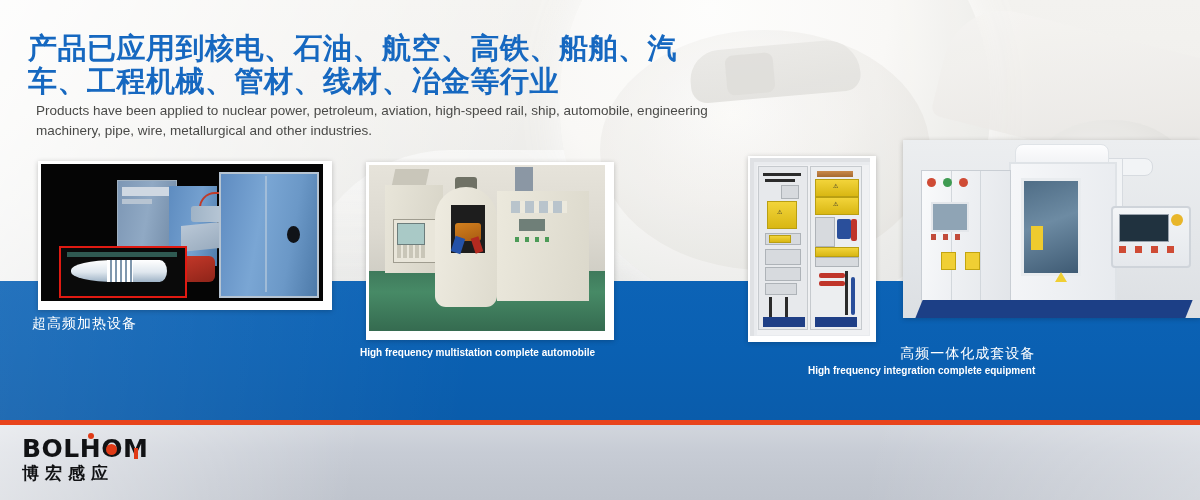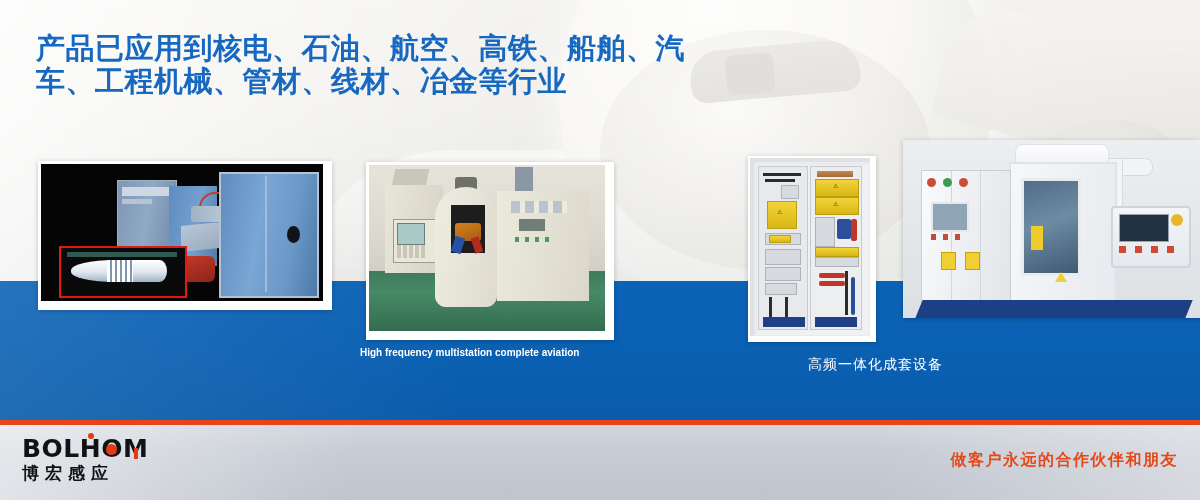--- a/index.html
+++ b/index.html
@@ -72,21 +72,21 @@
     position:absolute;left:0;top:425px;width:1200px;height:75px;
     background:linear-gradient(180deg,#d2d6dd 0%,#c7ccd5 35%,#c2c7d0 70%,#bfc4cd 100%);
   }
   .bg-footer:after{
     content:"";position:absolute;inset:0;
     background:linear-gradient(100deg,rgba(255,255,255,.55) 0%,rgba(255,255,255,0) 30%,rgba(255,255,255,0) 72%,rgba(255,255,255,.35) 100%);
   }
 
   
   .headline{
-    position:absolute;left:36px;top:32px;width:700px;
+    position:absolute;left:28px;top:32px;width:700px;
     color:#1668c0;font-size:29px;line-height:33px;font-weight:bold;letter-spacing:.5px;
   }
   .subline{
     position:absolute;left:36px;top:101px;width:690px;
     color:#4a4a48;font-size:13.5px;line-height:19.5px;
   }
 
   
   .card{position:absolute;background:#fff;box-shadow:0 1px 5px rgba(0,0,0,.22);overflow:hidden;}
   .photo{position:absolute;overflow:hidden;}
@@ -199,21 +199,21 @@
   #p4 .base{position:absolute;left:16px;top:160px;width:270px;height:18px;background:#1c3f86;transform:skewX(-22deg);}
   #p4 .warnt{position:absolute;left:152px;top:132px;width:0;height:0;
     border-left:6px solid transparent;border-right:6px solid transparent;border-bottom:10px solid #f0cf34;}
 
   
   .cap{position:absolute;color:#ffffff;}
   .cap .cn{font-size:14px;line-height:18px;letter-spacing:1px;}
   .cap .en{font-size:10px;line-height:14px;font-weight:bold;margin-top:2px;}
   #cap1{left:32px;top:314px;}
   #cap2{left:360px;top:344px;}
-  #cap3{left:808px;top:355px;text-align:right;}
+  #cap3{left:808px;top:344px;text-align:right;}
 
   
   .logo{position:absolute;left:22px;top:436px;width:128px;height:52px;}
   .logo .word{
     display:block;font-size:25px;font-weight:bold;letter-spacing:.5px;color:#111214;
     line-height:26px;font-family:"DejaVu Sans",sans-serif;position:relative;
   }
   .logo .cn{
     display:block;font-size:17px;letter-spacing:6px;color:#111214;font-weight:bold;line-height:22px;margin-top:1px;
   }
@@ -238,20 +238,21 @@
     <div class="windshield2"></div>
     <div class="wing"></div>
     <div class="engine"></div>
     <div class="engine-in"></div>
   </div>
   <div class="bg-blue"></div>
   <div class="bg-redline"></div>
   <div class="bg-footer"></div>
 
   <div class="headline">产品已应用到核电、石油、航空、高铁、船舶、汽车、工程机械、管材、线材、冶金等行业</div>
+  <div class="subline">Products have been applied to nuclear power, petroleum, aviation, high-speed rail, ship, automobile, engineering machinery, pipe, wire, metallurgical and other industries.</div>
 
   <div class="card" id="card1">
     <div class="photo" id="p1">
       <div class="cab-a">
           <div class="strip"></div>
           <div class="strip2"></div>
         </div>
       <div class="cab-b"></div>
       <div class="redhose"></div>
       <div class="knobs"></div>
@@ -356,30 +357,31 @@
       <div class="hmi">
         <div class="disp"></div>
         <div class="pad"></div>
         <div class="row"></div>
       </div>
       <div class="base"></div>
     </div>
   </div>
 
   <div class="cap" id="cap1">
+    <div class="cn">超高频加热设备</div>
   </div>
   <div class="cap" id="cap2">
-    <div class="en">High frequency multistation complete aviation</div>
+    <div class="en">High frequency multistation complete automobile</div>
   </div>
   <div class="cap" id="cap3">
     <div class="cn">高频一体化成套设备</div>
+    <div class="en">High frequency integration complete equipment</div>
   </div>
 
   <div class="logo">
     <span class="word">BOLHOM</span>
     <span class="dot"></span>
     <span class="ored"></span>
     <span class="mred"></span>
     <span class="cn">博宏感应</span>
   </div>
-  <div class="slogan">做客户永远的合作伙伴和朋友</div>
 
 </div>
 
 </body></html>

